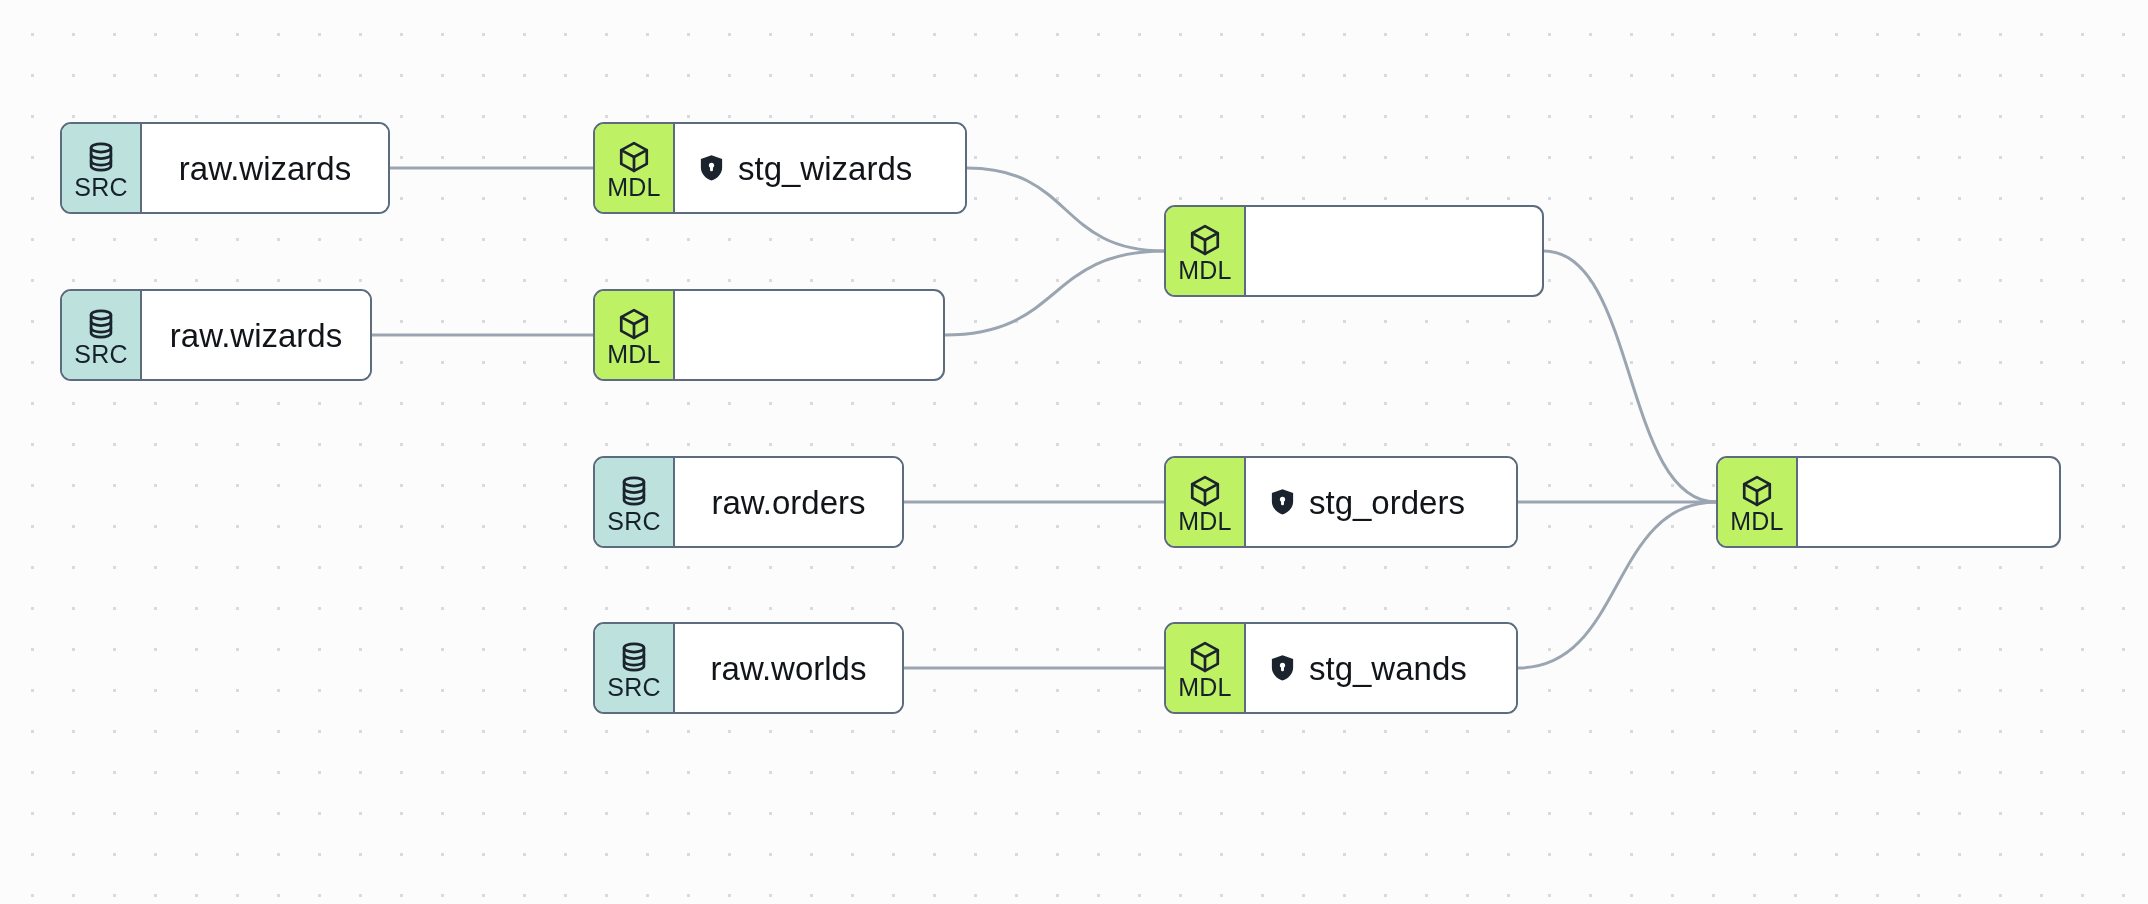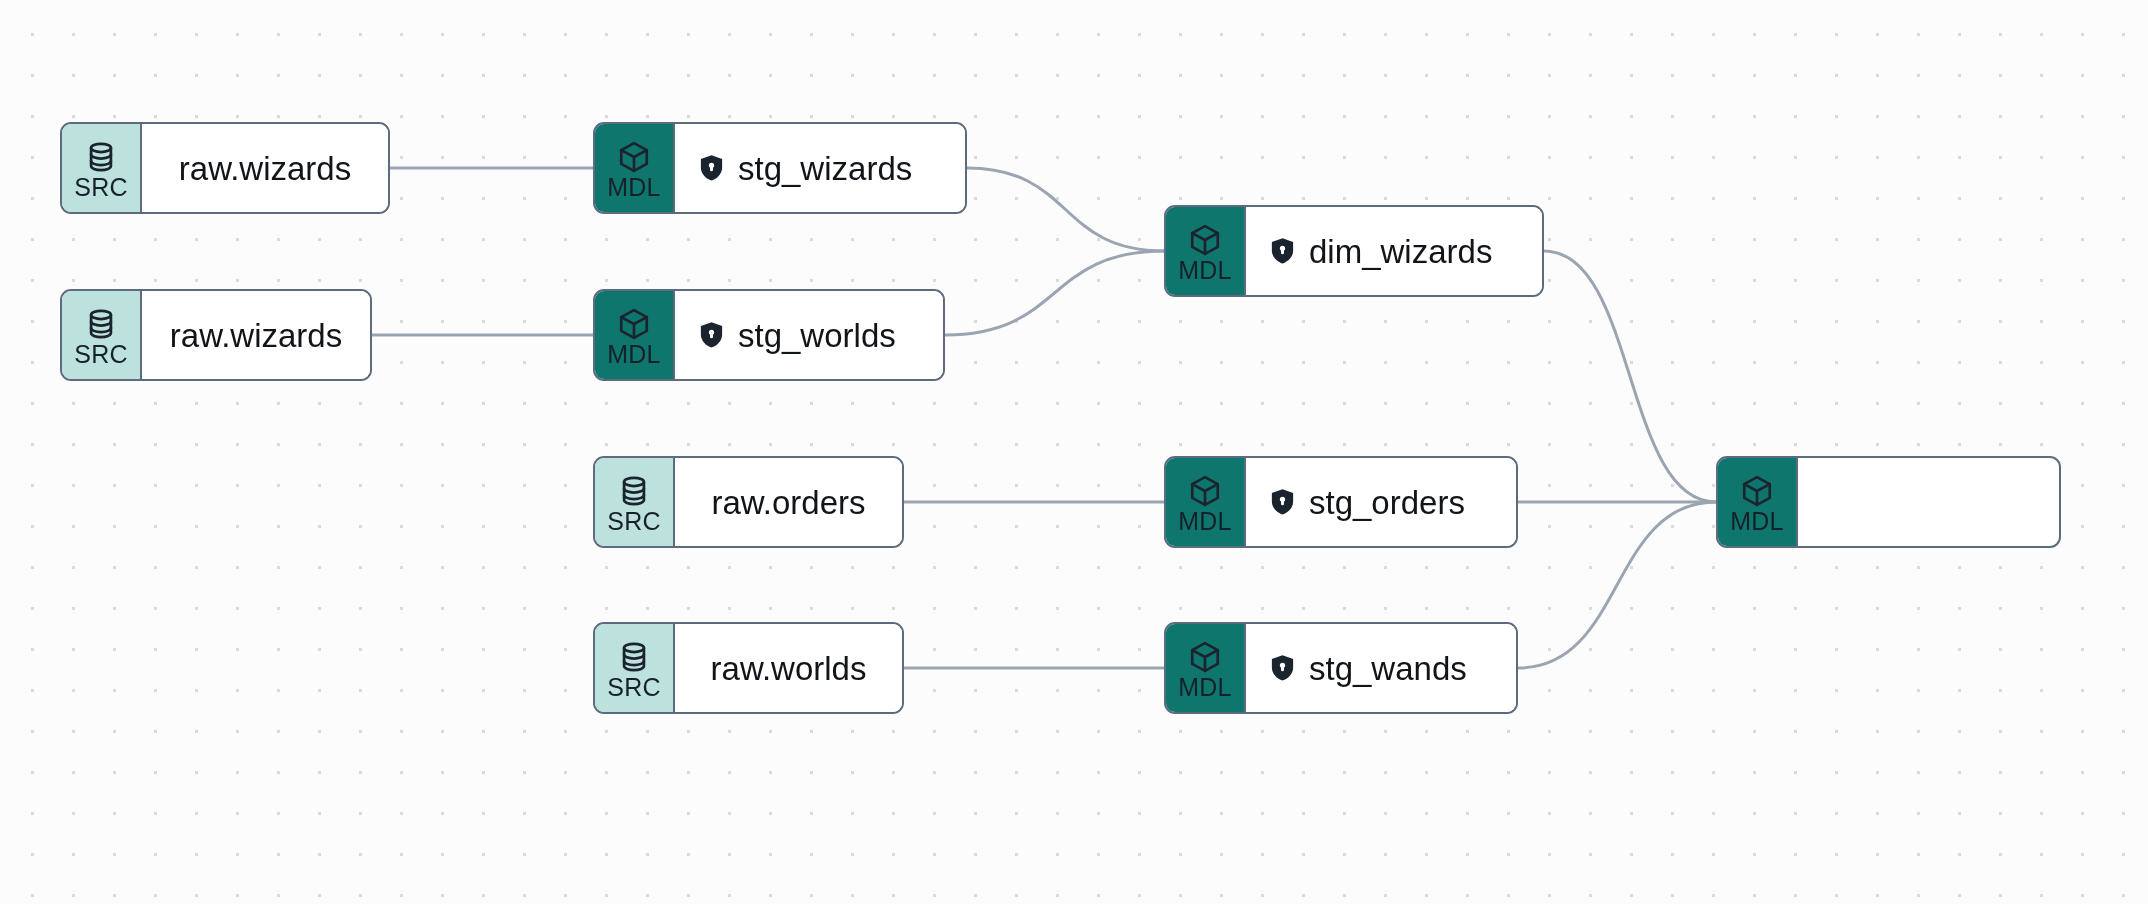--- a/index.html
+++ b/index.html
@@ -43,21 +43,21 @@
     display: flex;
     flex-direction: column;
     align-items: center;
     justify-content: center;
     gap: 1px;
     border-right: 2.2px solid #5c6b7e;
     box-sizing: border-box;
     padding-top: 4px;
   }
   .badge.src { background: #bde2de; }
-  .badge.mdl { background: #0f766e; }
+  .badge.mdl { background: #bef264; }
   .badge-icon {
     width: 34px;
     height: 34px;
     display: block;
     line-height: 0;
   }
   .badge-text {
     font-size: 25px;
     line-height: 1;
     color: #16202b;
@@ -179,81 +179,65 @@
     </div>
     <div class="node" style="left: 593px; top: 289px; width: 352px; height: 92px;">
       <div class="badge mdl">
         <span class="badge-icon"><svg viewBox="0 0 24 24" width="34" height="34" fill="none" stroke="#1b242e" stroke-width="1.9" stroke-linecap="round" stroke-linejoin="round">
             <path d="M12 2.2 21 7.1v9.8L12 21.8 3 16.9V7.1z"></path>
             <path d="M3 7.1l9 4.9 9-4.9"></path>
             <path d="M12 12v9.8"></path>
           </svg></span>
         <span class="badge-text">MDL</span>
       </div>
+    </div>
+    <div class="node" style="left: 1164px; top: 456px; width: 354px; height: 92px;">
+      <div class="badge mdl">
+        <span class="badge-icon"><svg viewBox="0 0 24 24" width="34" height="34" fill="none" stroke="#1b242e" stroke-width="1.9" stroke-linecap="round" stroke-linejoin="round">
+            <path d="M12 2.2 21 7.1v9.8L12 21.8 3 16.9V7.1z"></path>
+            <path d="M3 7.1l9 4.9 9-4.9"></path>
+            <path d="M12 12v9.8"></path>
+          </svg></span>
+        <span class="badge-text">MDL</span>
+      </div>
       <div class="body">
         <span class="shield-icon"><svg viewBox="0 0 24 26" width="25" height="28">
             <path d="M12 0.8 22.2 4.3v8.1c0 6.4-5.0 10.7-10.2 12.7C6.8 23.1 1.8 18.8 1.8 12.4V4.3z" fill="#1b242e"></path>
             <circle cx="12" cy="10.4" r="2.5" fill="#ffffff"></circle>
             <rect x="10.6" y="10.6" width="2.8" height="5.6" rx="1.3" fill="#ffffff"></rect>
           </svg></span>
-        <span class="node-label">stg_worlds</span>
-      </div>
-    </div>
-    <div class="node" style="left: 1164px; top: 456px; width: 354px; height: 92px;">
+        <span class="node-label">stg_orders</span>
+      </div>
+    </div>
+    <div class="node" style="left: 1164px; top: 622px; width: 354px; height: 92px;">
       <div class="badge mdl">
         <span class="badge-icon"><svg viewBox="0 0 24 24" width="34" height="34" fill="none" stroke="#1b242e" stroke-width="1.9" stroke-linecap="round" stroke-linejoin="round">
             <path d="M12 2.2 21 7.1v9.8L12 21.8 3 16.9V7.1z"></path>
             <path d="M3 7.1l9 4.9 9-4.9"></path>
             <path d="M12 12v9.8"></path>
           </svg></span>
         <span class="badge-text">MDL</span>
       </div>
       <div class="body">
         <span class="shield-icon"><svg viewBox="0 0 24 26" width="25" height="28">
             <path d="M12 0.8 22.2 4.3v8.1c0 6.4-5.0 10.7-10.2 12.7C6.8 23.1 1.8 18.8 1.8 12.4V4.3z" fill="#1b242e"></path>
             <circle cx="12" cy="10.4" r="2.5" fill="#ffffff"></circle>
             <rect x="10.6" y="10.6" width="2.8" height="5.6" rx="1.3" fill="#ffffff"></rect>
           </svg></span>
-        <span class="node-label">stg_orders</span>
-      </div>
-    </div>
-    <div class="node" style="left: 1164px; top: 622px; width: 354px; height: 92px;">
-      <div class="badge mdl">
-        <span class="badge-icon"><svg viewBox="0 0 24 24" width="34" height="34" fill="none" stroke="#1b242e" stroke-width="1.9" stroke-linecap="round" stroke-linejoin="round">
-            <path d="M12 2.2 21 7.1v9.8L12 21.8 3 16.9V7.1z"></path>
-            <path d="M3 7.1l9 4.9 9-4.9"></path>
-            <path d="M12 12v9.8"></path>
-          </svg></span>
-        <span class="badge-text">MDL</span>
-      </div>
-      <div class="body">
-        <span class="shield-icon"><svg viewBox="0 0 24 26" width="25" height="28">
-            <path d="M12 0.8 22.2 4.3v8.1c0 6.4-5.0 10.7-10.2 12.7C6.8 23.1 1.8 18.8 1.8 12.4V4.3z" fill="#1b242e"></path>
-            <circle cx="12" cy="10.4" r="2.5" fill="#ffffff"></circle>
-            <rect x="10.6" y="10.6" width="2.8" height="5.6" rx="1.3" fill="#ffffff"></rect>
-          </svg></span>
         <span class="node-label">stg_wands</span>
       </div>
     </div>
     <div class="node" style="left: 1164px; top: 205px; width: 380px; height: 92px;">
       <div class="badge mdl">
         <span class="badge-icon"><svg viewBox="0 0 24 24" width="34" height="34" fill="none" stroke="#1b242e" stroke-width="1.9" stroke-linecap="round" stroke-linejoin="round">
             <path d="M12 2.2 21 7.1v9.8L12 21.8 3 16.9V7.1z"></path>
             <path d="M3 7.1l9 4.9 9-4.9"></path>
             <path d="M12 12v9.8"></path>
           </svg></span>
         <span class="badge-text">MDL</span>
-      </div>
-      <div class="body">
-        <span class="shield-icon"><svg viewBox="0 0 24 26" width="25" height="28">
-            <path d="M12 0.8 22.2 4.3v8.1c0 6.4-5.0 10.7-10.2 12.7C6.8 23.1 1.8 18.8 1.8 12.4V4.3z" fill="#1b242e"></path>
-            <circle cx="12" cy="10.4" r="2.5" fill="#ffffff"></circle>
-            <rect x="10.6" y="10.6" width="2.8" height="5.6" rx="1.3" fill="#ffffff"></rect>
-          </svg></span>
-        <span class="node-label">dim_wizards</span>
       </div>
     </div>
     <div class="node" style="left: 1716px; top: 456px; width: 345px; height: 92px;">
       <div class="badge mdl">
         <span class="badge-icon"><svg viewBox="0 0 24 24" width="34" height="34" fill="none" stroke="#1b242e" stroke-width="1.9" stroke-linecap="round" stroke-linejoin="round">
             <path d="M12 2.2 21 7.1v9.8L12 21.8 3 16.9V7.1z"></path>
             <path d="M3 7.1l9 4.9 9-4.9"></path>
             <path d="M12 12v9.8"></path>
           </svg></span>
         <span class="badge-text">MDL</span>

